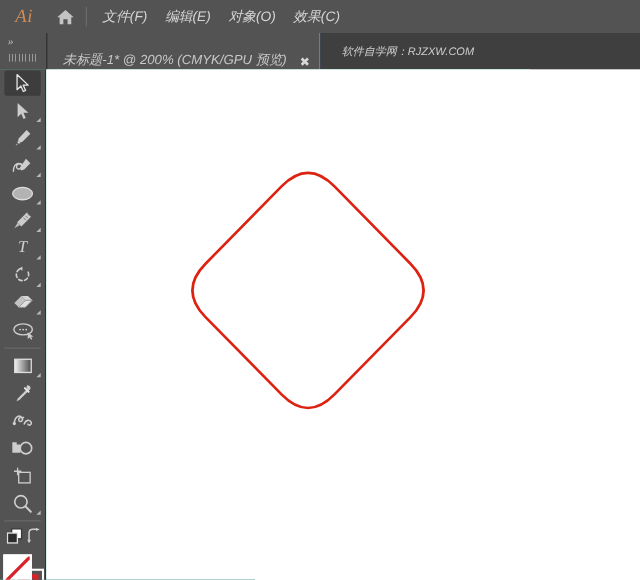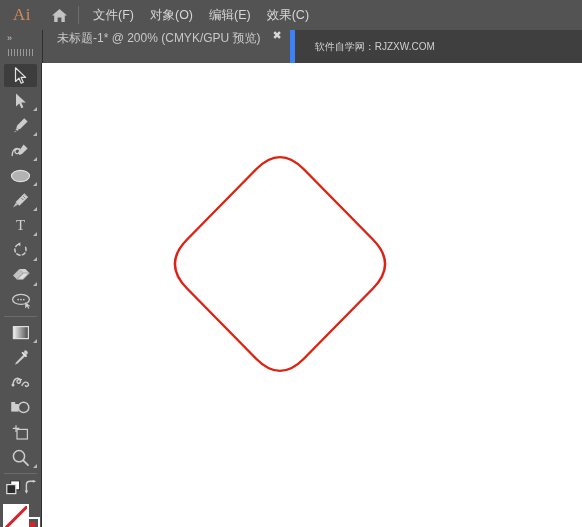--- a/index.html
+++ b/index.html
@@ -12,20 +12,21 @@
     height: 527px;
     overflow: hidden;
     font-family: "Liberation Sans", "DejaVu Sans", sans-serif;
     -webkit-font-smoothing: antialiased;
   }
   #app {
     position: relative;
     width: 482px;
     height: 527px;
     background: #5eead4;
+    font-style: italic;
   }
 
   
   .menubar {
     position: absolute;
     left: 0; top: 0;
     width: 582px; height: 30px;
     background: #535353;
     display: flex;
     align-items: center;
@@ -89,23 +90,23 @@
   }
   .drag-dots {
     position: absolute;
     left: 8px; top: 19px;
     width: 25px; height: 7px;
     background-image: repeating-linear-gradient(to right, #9a9a9a 0px, #9a9a9a 1px, transparent 1px, transparent 3px);
   }
   .doc-tab {
     background: #535353;
     display: flex;
-    align-items: flex-start;
+    align-items: flex-end;
     padding: 0 8px 0 14px;
-    border-right: 5px solid #3b82f6;
+    border-right: 1px solid #3b82f6;
     box-sizing: border-box;
     height: 33px;
   }
   .doc-tab-title {
     color: #c8c8c8;
     font-size: 12px;
     white-space: nowrap;
   }
   .doc-tab-close {
     margin-left: 12px;
@@ -238,22 +239,22 @@
   <div class="menubar">
     <div class="ai-logo">Ai</div>
     <div class="home-icon">
       <svg width="17" height="15" viewBox="0 0 17 15" aria-hidden="true">
         <path d="M8.5 1 L16 7.6 L13.8 7.6 L13.8 14 L10.4 14 L10.4 9.6 L6.6 9.6 L6.6 14 L3.2 14 L3.2 7.6 L1 7.6 Z" fill="#c3c3c3"></path>
       </svg>
     </div>
     <div class="menubar-sep"></div>
     <div class="menu-items">
       <div class="menu-item">文件(F)</div>
+      <div class="menu-item">编辑(E)</div>
       <div class="menu-item">对象(O)</div>
-      <div class="menu-item">编辑(E)</div>
       <div class="menu-item">效果(C)</div>
     </div>
   </div>
 
   <div class="tabbar">
     <div class="panel-collapse">
       <div class="chev-dbl">»</div>
       <div class="drag-dots"></div>
     </div>
     <div class="doc-tab">

